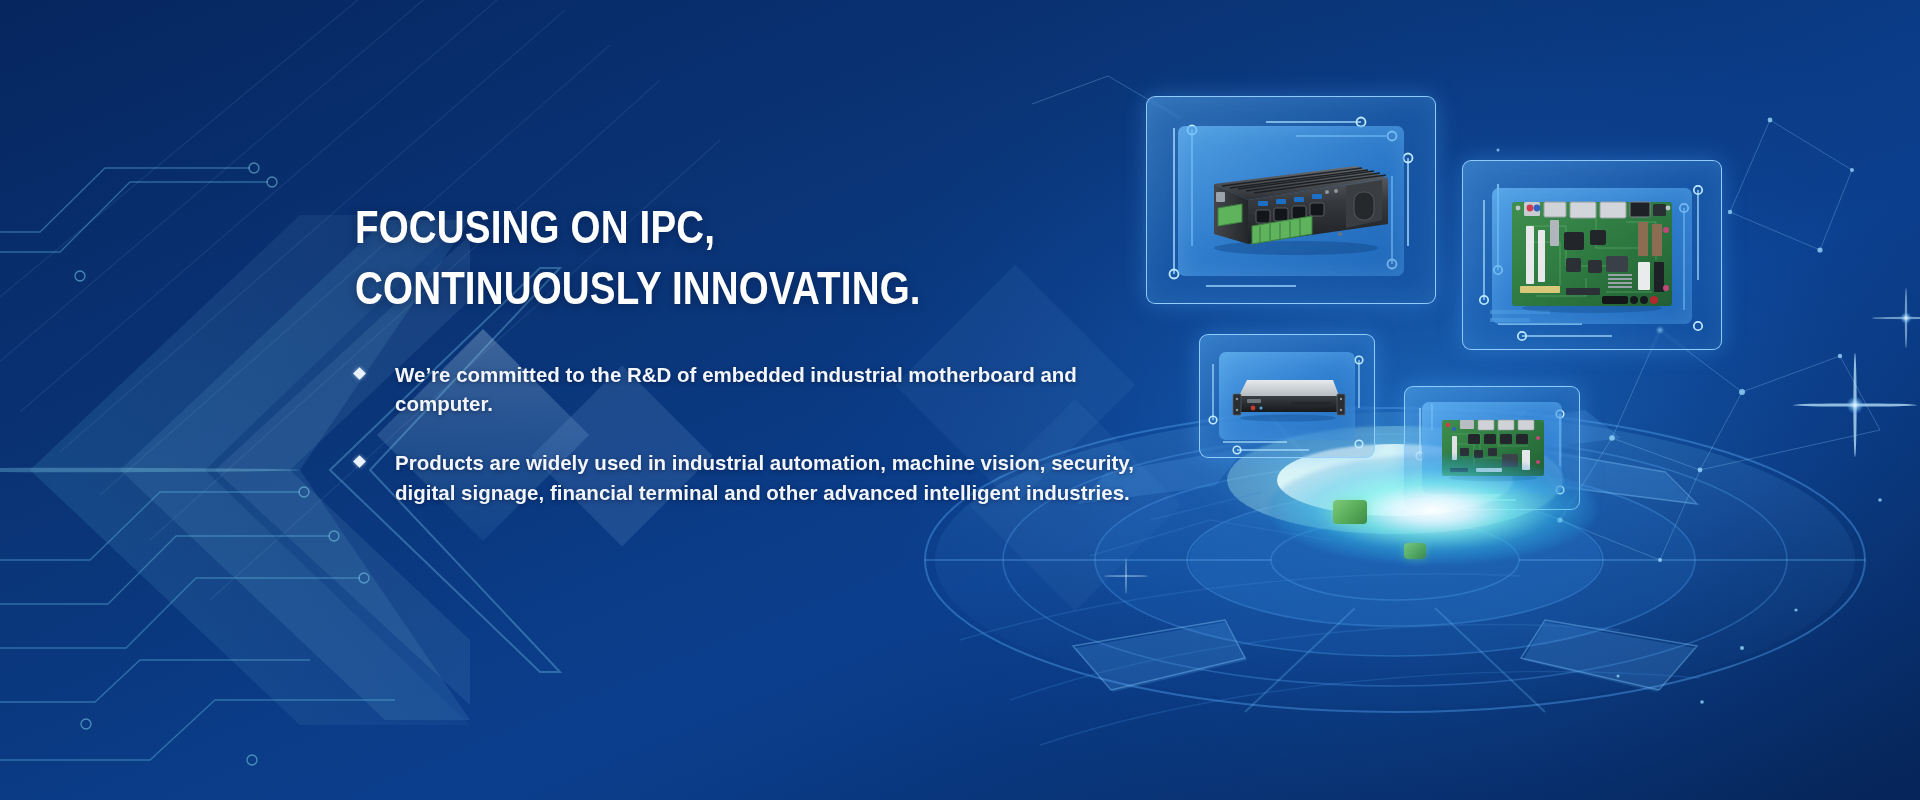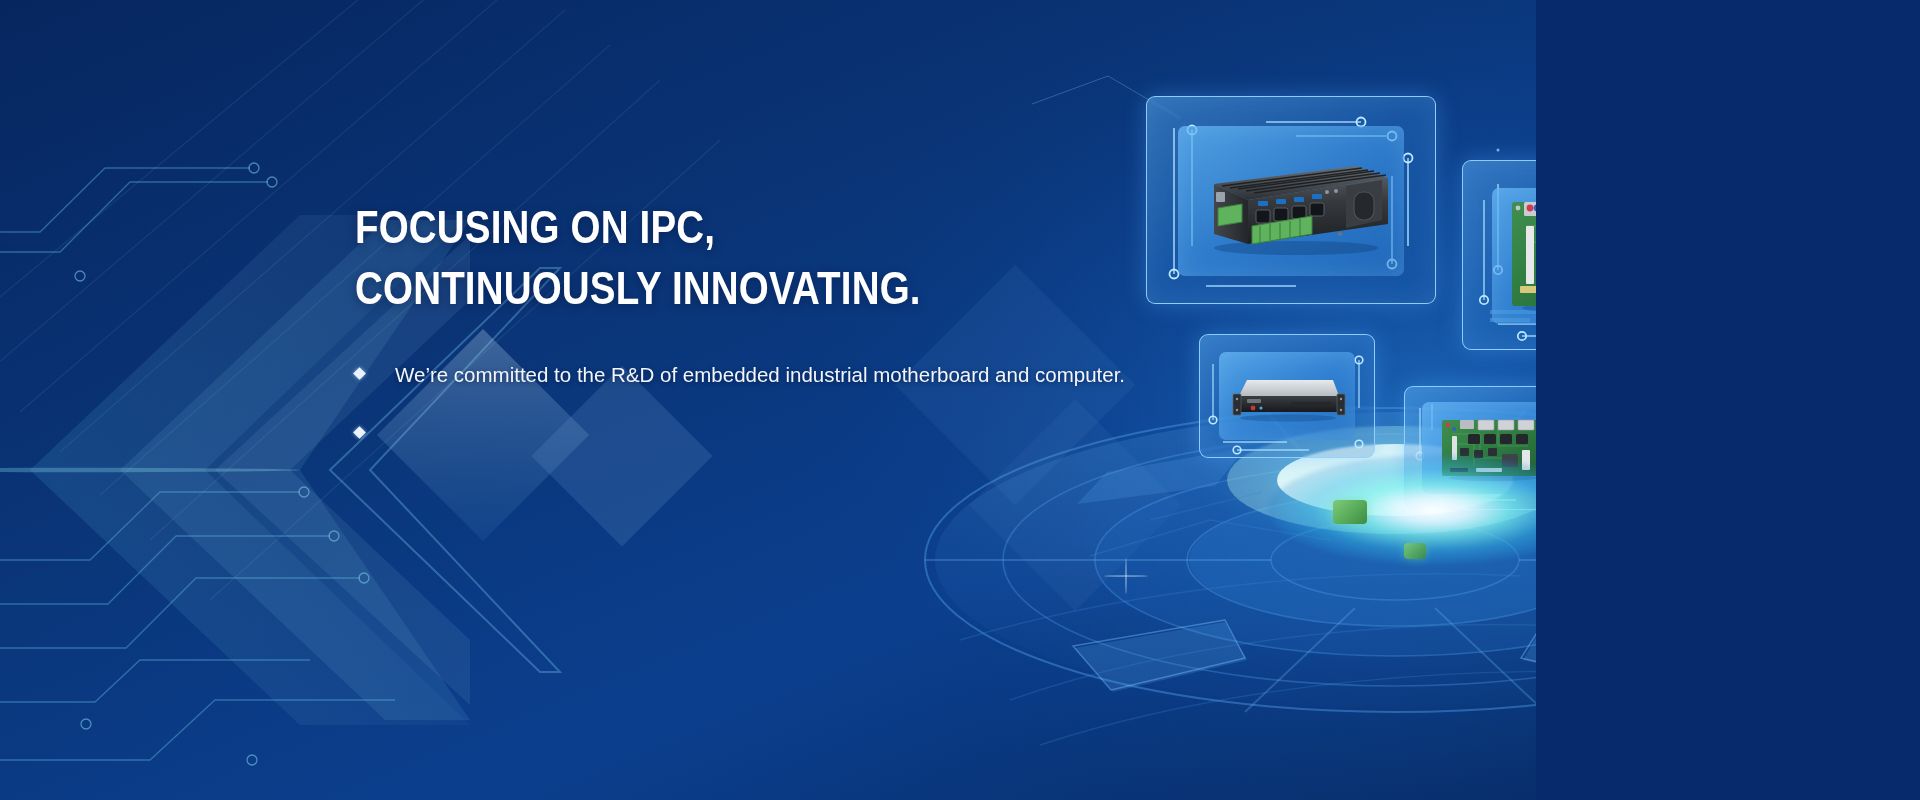--- a/index.html
+++ b/index.html
@@ -2,21 +2,21 @@
 <html><head>
 <meta charset="utf-8">
 <style>
   html,body{margin:0;padding:0;}
   body{
     width:1920px;height:800px;overflow:hidden;
     font-family:"Liberation Sans","DejaVu Sans",sans-serif;
     background:#062a6b;
   }
   .banner{
-    position:relative;width:1536px;height:800px;overflow:hidden;
+    position:relative;width:1920px;height:800px;overflow:hidden;
     background:
       radial-gradient(120% 110% at 88% 55%, rgba(20,95,190,.55) 0%, rgba(10,55,140,.25) 42%, rgba(4,30,90,0) 72%),
       linear-gradient(115deg,#072a6e 0%,#08357f 22%,#0a3b86 42%,#0b3d8a 58%,#093madd 0%,#0a3175 85%,#07245e 100%),
       linear-gradient(180deg,#06265f 0%,#0a3a84 45%,#072a68 100%);
   }
   .svgfull{position:absolute;left:0;top:0;width:1920px;height:800px;display:block;}
 
   
   .copy{position:absolute;left:355px;top:196px;width:820px;}
   .headline{
@@ -27,20 +27,21 @@
     white-space:nowrap;
     text-shadow:0 2px 10px rgba(0,10,40,.35);
   }
   .headline .l2{display:block;}
   .bullets{margin:0;padding:0;list-style:none;margin-top:42px;}
   .bullet{
     position:relative;padding-left:40px;margin-bottom:30px;
     color:#f2f6fb;font-size:20.5px;line-height:1.42;
     text-shadow:0 1px 4px rgba(0,12,45,.5);
     max-width:760px;
+    font-weight:bold;
   }
   .bullet:last-child{margin-bottom:0;}
   .bullet .dia{
     position:absolute;left:0;top:9px;width:9px;height:9px;
     background:#eaf2fb;transform:rotate(45deg);
     box-shadow:0 0 4px rgba(210,232,255,.65);
   }
 
   
   .card{position:absolute;border-radius:9px;}
@@ -282,20 +283,21 @@
   <div class="copy">
     <h1 class="headline"><span>FOCUSING ON IPC,</span><span class="l2">CONTINUOUSLY INNOVATING.</span></h1>
 
     <ul class="bullets">
       <li class="bullet">
         <span class="dia"></span>
         <span>We’re committed to the R&amp;D of embedded industrial motherboard and computer.</span>
       </li>
       <li class="bullet">
         <span class="dia"></span>
+        <span>Products are widely used in industrial automation, machine vision, security, digital signage, financial terminal and other advanced intelligent industries.</span>
       </li>
     </ul>
   </div>
 
   <div class="card" id="card-ipc">
     <div class="outer"></div>
     <svg class="deco" viewBox="0 0 290 208">
       <g fill="none" stroke="#a9e0ff" stroke-opacity=".9" stroke-width="1.6">
         <path d="M28 32 L28 178"></path>
           <path d="M46 34 L46 150"></path>

